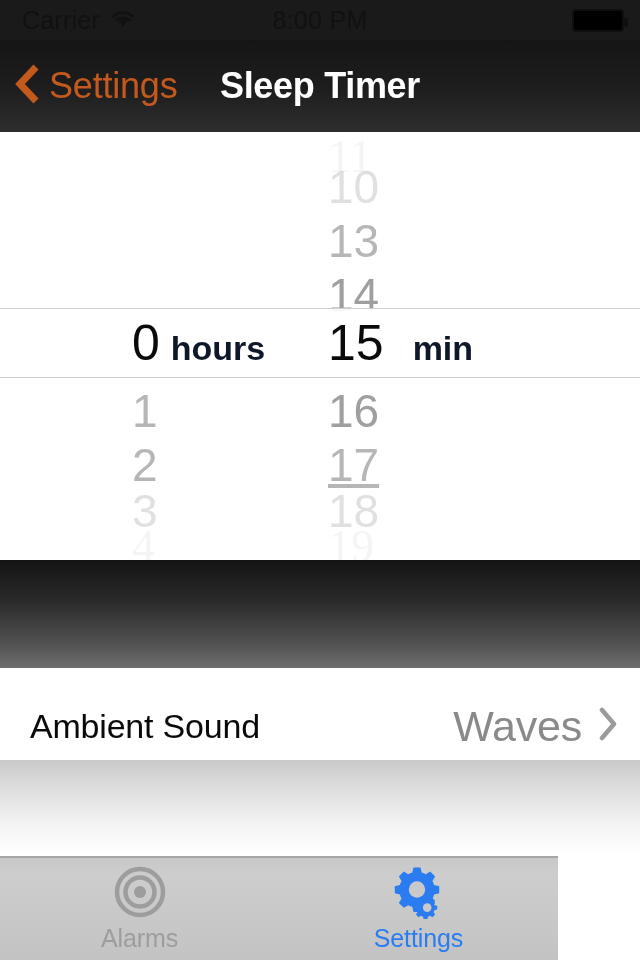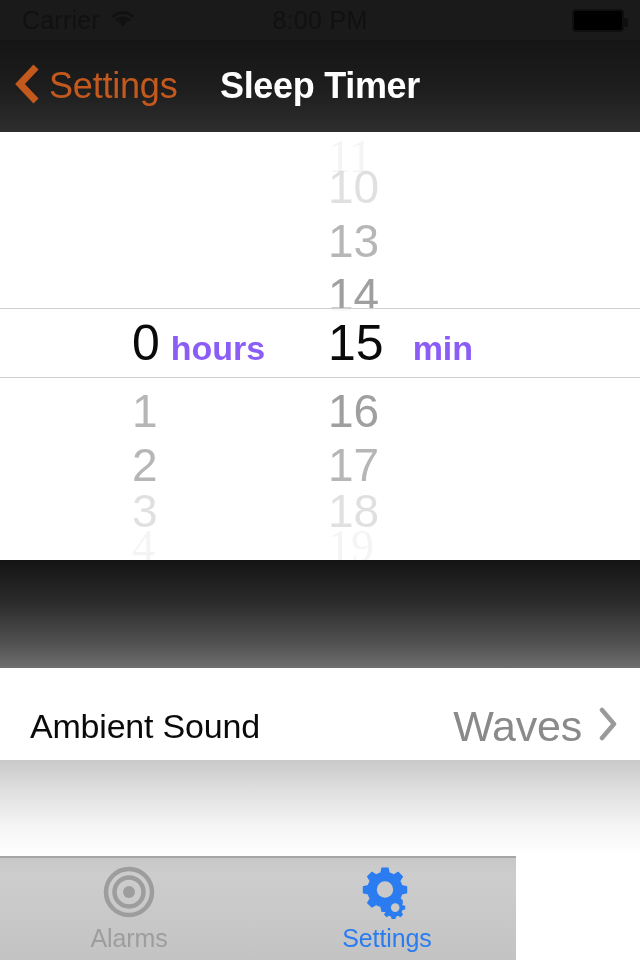--- a/index.html
+++ b/index.html
@@ -166,21 +166,21 @@
   .sel-hours { left: 132px; }
   .sel-mins  { left: 328px; gap: 29px; }
   .sel-num {
     font-size: 50px;
     color: #0a0a0a;
     font-weight: 300;
     line-height: 1;
   }
   .sel-unit {
     font-size: 34px;
-    color: #8b5cf6;
+    color: #0f172a;
     font-weight: bold;
     line-height: 1;
   }
 
   
   .dark-band {
     position: absolute;
     top: 560px; left: 0;
     width: 640px; height: 108px;
     background: linear-gradient(to bottom, #141414 0%, #2a2a2a 38%, #525252 78%, #6e6e6e 100%);
@@ -227,21 +227,21 @@
     position: absolute;
     top: 856px; left: 0;
     width: 640px; height: 4px;
     background: #ffffff;
   }
 
   
   .tabbar {
     position: absolute;
     bottom: 0; left: 0;
-    width: 516px; height: 104px;
+    width: 558px; height: 104px;
     background: linear-gradient(to bottom, #c8c8c8 0%, #cdcdcd 18%, #c3c3c3 100%);
     border-top: 2px solid #a6a6a6;
     box-sizing: border-box;
     display: flex;
   }
   .tab {
     flex: 1;
     display: flex;
     flex-direction: column;
     align-items: center;
@@ -305,21 +305,21 @@
       <div class="pk-item o-3" style="top:352px;">3</div>
       <div class="pk-item o-4" style="top:388px;">4</div>
     </div>
 
     <div class="picker-col col-mins">
       <div class="pk-item o-4" style="top:-2px;">11</div>
       <div class="pk-item o-3" style="top:28px;">10</div>
       <div class="pk-item o-2" style="top:82px;">13</div>
       <div class="pk-item o-1" style="top:136px;">14</div>
       <div class="pk-item o-1" style="top:252px;">16</div>
-      <div class="pk-item o-2" style="top:306px;">17</div>
+      <div class="pk-item o-2" style="top:306px;text-decoration:underline;">17</div>
       <div class="pk-item o-3" style="top:352px;">18</div>
       <div class="pk-item o-4" style="top:388px;">19</div>
     </div>
 
     <div class="sel-band"></div>
     <div class="sel-row">
       <div class="sel-group sel-hours">
         <span class="sel-num">0</span>
         <span class="sel-unit">hours</span>
       </div>

